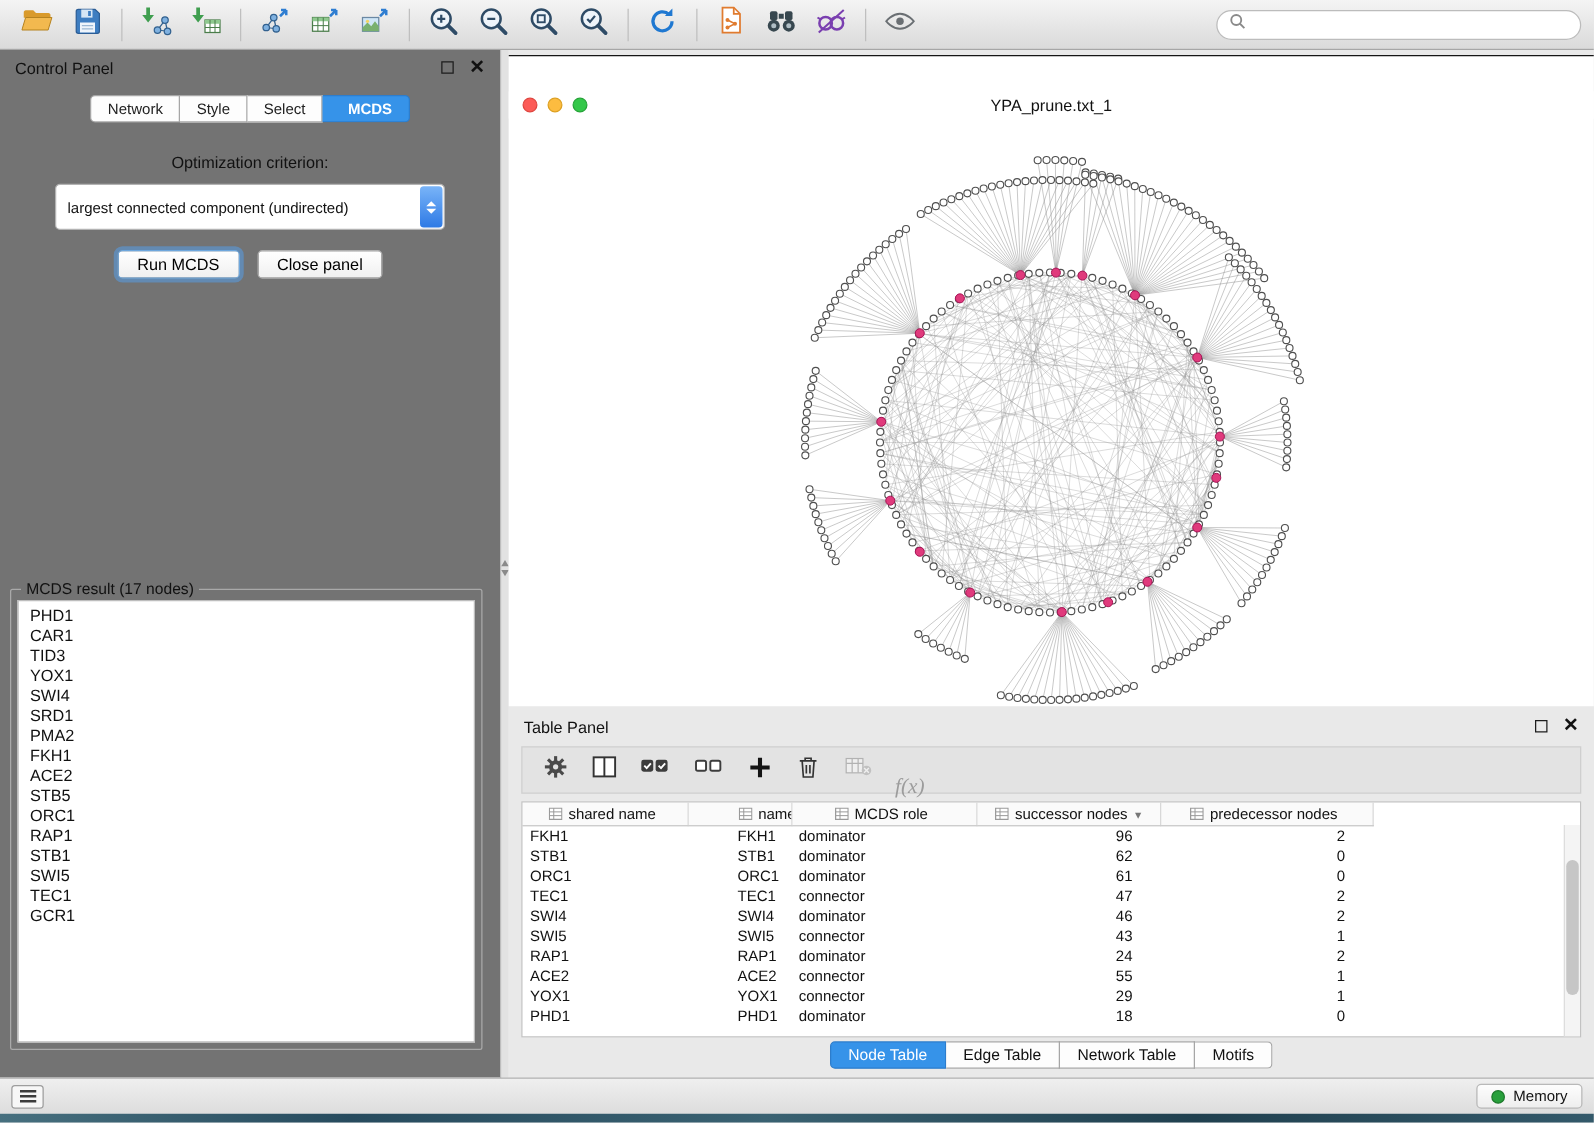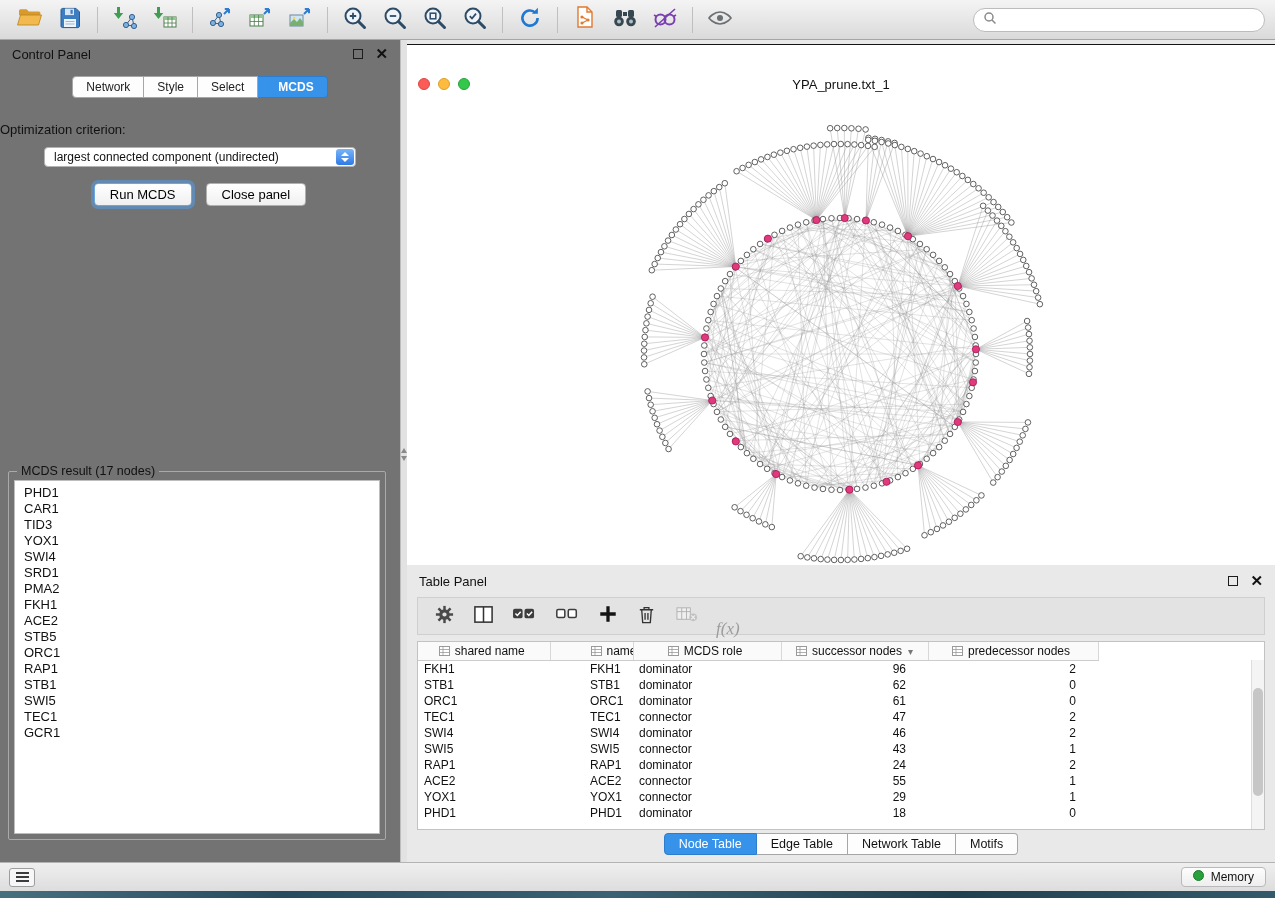--- a/index.html
+++ b/index.html
@@ -25,22 +25,22 @@
 
   
   .control-panel { position:absolute; top:40px; left:0; width:401px; bottom:36px;
     background:#737373; border-right:1px solid #bdbdbd; }
   .cp-tabs { display:flex; justify-content:center; margin-top:8px; }
   .cp-tab { font-size:12px; padding:3px 13px; background:#fdfdfd; border:1px solid #a6a6a6;
     border-left:none; color:#222; }
   .cp-tab:first-child { border-left:1px solid #a6a6a6; border-radius:4px 0 0 4px; }
   .cp-tab:last-child { border-radius:0 4px 4px 0; }
   .cp-tab.active { background:#3693e9; border-color:#2d7dcc; color:#fff; font-weight:bold;padding-left:20px; }
-  .opt-label { text-align:left; margin-top:24px; font-size:13px; }
-  .dropdown { margin:10px auto 0; width:312px; height:20px; background:#fff;
+  .opt-label { text-align:center; margin-top:24px; font-size:13px; }
+  .dropdown { margin:10px auto 0; width:312px; height:37px; background:#fff;
     border:1px solid #b3b3b3; border-radius:4px; position:relative; display:flex;
     align-items:center; padding-left:9px; font-size:12px; }
   .dd-stepper { position:absolute; right:1px; top:1px; bottom:1px; width:18px; border-radius:3px;
     background:linear-gradient(#79b4f8,#2e7ae5); display:flex; flex-direction:column;
     align-items:center; justify-content:center; gap:2px; }
   .dd-up { width:0; height:0; border-left:4px solid transparent; border-right:4px solid transparent; border-bottom:4px solid #fff; }
   .dd-down { width:0; height:0; border-left:4px solid transparent; border-right:4px solid transparent; border-top:4px solid #fff; }
   .btn-row { display:flex; justify-content:center; gap:14px; margin-top:16px; }
   .btn { font-size:13px; padding:3px 15px; background:linear-gradient(#ffffff,#f0f0f0);
     border:1px solid #b0b0b0; border-radius:4px; }
@@ -99,21 +99,21 @@
   .tp-tab:last-child { border-radius:0 4px 4px 0; }
   .tp-tab.active { background:#3693e9; border-color:#2d7dcc; color:#fff; }
 
   
   .statusbar { position:absolute; left:0; right:0; bottom:7px; height:29px;
     background:linear-gradient(#efefef,#dddddd); border-top:1px solid #b3b3b3;
     display:flex; align-items:center; padding:0 9px; }
   .menu-btn { width:26px; height:19px; border:1px solid #9d9d9d; border-radius:3px; background:#f7f7f7;
     display:flex; flex-direction:column; justify-content:center; align-items:center; gap:2.5px; }
   .menu-bar { width:13px; height:1.6px; background:#3c3c3c; }
-  .memory-btn { margin-left:auto; display:flex; gap:7px;
+  .memory-btn { margin-left:auto; display:flex; align-items:center; gap:7px;
     border:1px solid #b9b9b9; border-radius:4px; background:linear-gradient(#fdfdfd,#eeeeee);
     padding:2px 11px; font-size:12px; }
   .mem-dot { width:11px; height:11px; border-radius:50%; background:#28a03c; border:1px solid #1d7a2c; }
   .desktop-strip { position:absolute; left:0; right:0; bottom:0; height:7px;
     background:linear-gradient(90deg,#47707f,#274b5e 22%,#3a6272 48%,#20404f 75%,#33596a); }
 </style>
 </head>
 <body>
 
 <div class="toolbar">

